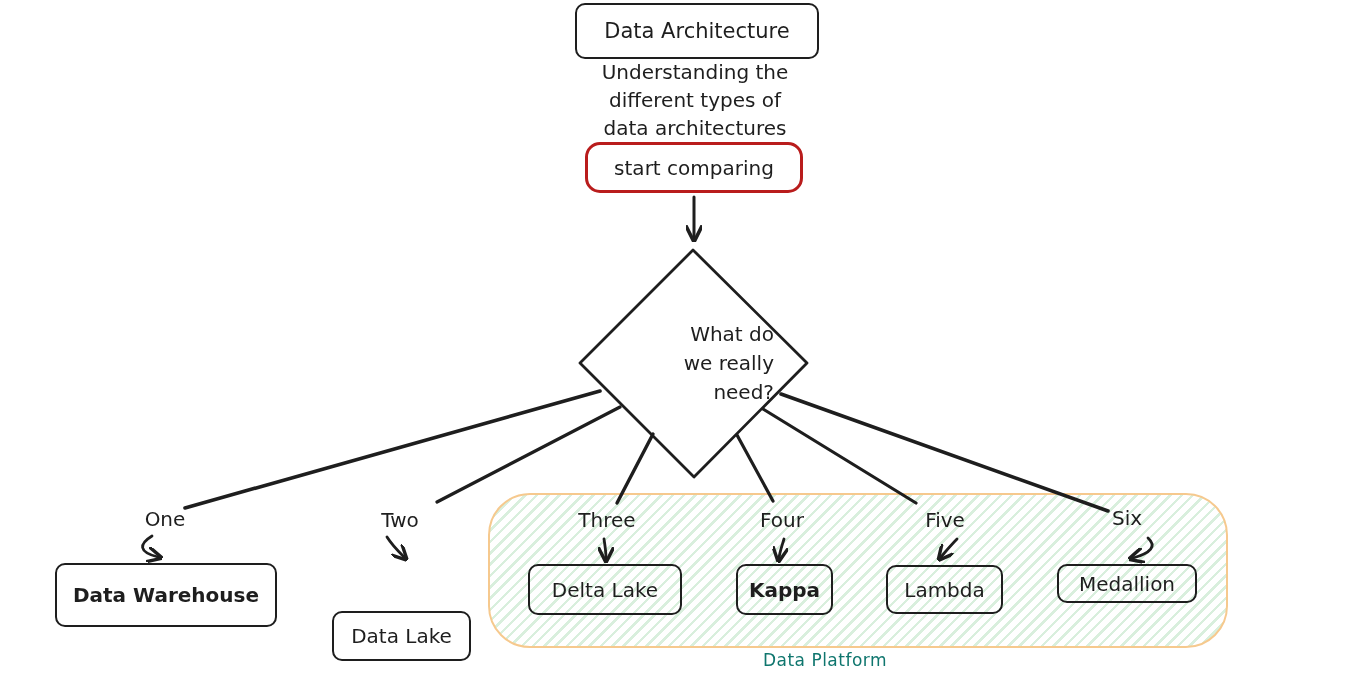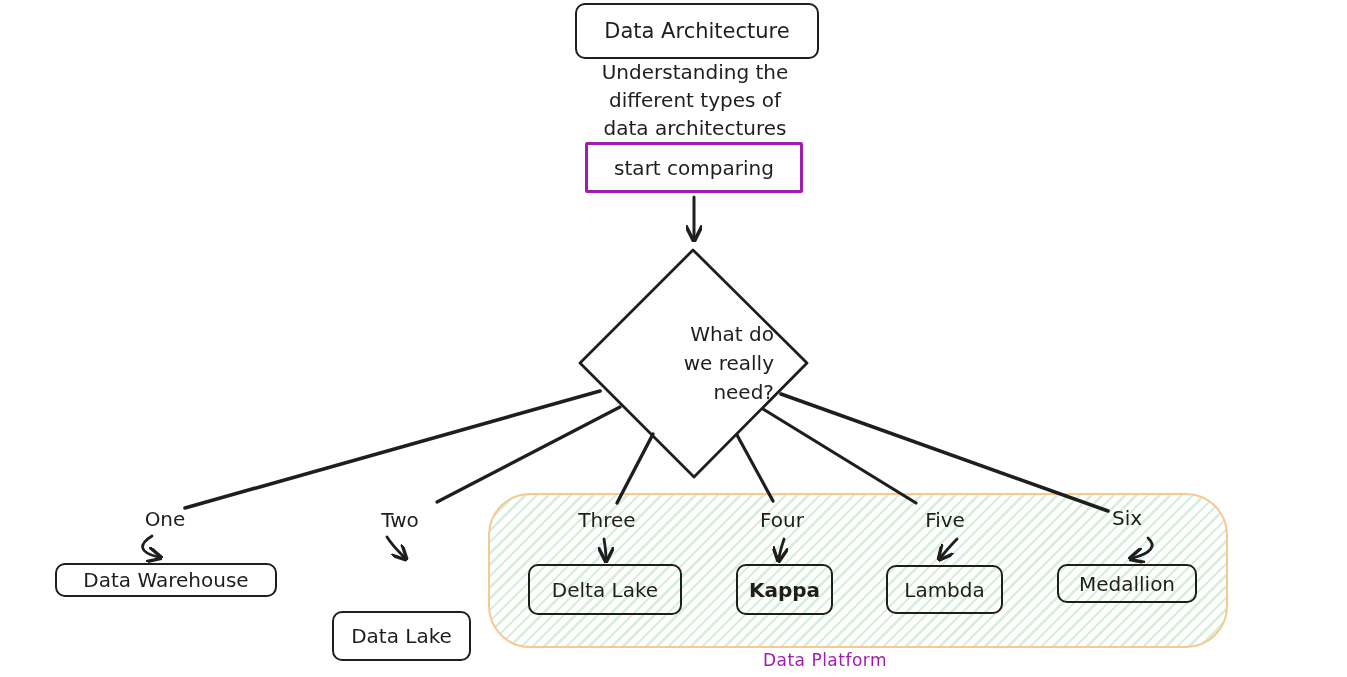--- a/index.html
+++ b/index.html
@@ -20,21 +20,21 @@
     display: flex; align-items: center; justify-content: center;
     font-size: 21px; background: #fff;
   }
   .subtitle {
     left: 555px; top: 58px; width: 280px;
     text-align: center; font-size: 20px; line-height: 28px;
     white-space: pre-line;
   }
   .start-btn {
     left: 585px; top: 142px; width: 218px; height: 51px;
-    border: 3px solid #a21caf; border-radius: 2px;
+    border: 3px solid #b91c1c; border-radius: 15px;
     display: flex; align-items: center; justify-content: center;
     font-size: 20px; background: #fff; box-sizing: border-box;
   }
   .diamond-text {
     left: 614px; top: 320px; width: 160px;
     text-align: right; font-size: 20px; line-height: 29px;
     white-space: pre-line;
   }
 
   .platform {
@@ -44,21 +44,21 @@
     box-sizing: border-box;
     background: repeating-linear-gradient(
       135deg,
       #d9efdd 0px, #d9efdd 2.5px,
       rgba(255,255,255,0) 2.5px, rgba(255,255,255,0) 8px
     );
   }
   .platform-label {
     left: 740px; top: 650px; width: 170px;
     text-align: center;
-    color: #a21caf; font-size: 17px; letter-spacing: 0.5px;
+    color: #0f766e; font-size: 17px; letter-spacing: 0.5px;
   }
 
   .opt-label {
     text-align: center; font-size: 20px; width: 90px;
     margin-left: -45px; 
   }
   .target-box {
     border: 2.5px solid #1e1e1e;
     display: flex; align-items: center; justify-content: center;
     font-size: 20px; background: transparent; box-sizing: border-box;
@@ -117,21 +117,21 @@
 we really
 need?</div>
 
   <div class="abs opt-label" style="left:165px;  top:507px;">One</div>
   <div class="abs opt-label" style="left:400px;  top:508px;">Two</div>
   <div class="abs opt-label" style="left:607px;  top:508px;">Three</div>
   <div class="abs opt-label" style="left:782px;  top:508px;">Four</div>
   <div class="abs opt-label" style="left:945px;  top:508px;">Five</div>
   <div class="abs opt-label" style="left:1127px; top:506px;">Six</div>
 
-  <div class="abs target-box" style="left:55px;   top:563px; width:222px; height:34px;">
+  <div class="abs target-box" style="left:55px;   top:563px; width:222px; height:64px;font-weight:bold;">
     <span>Data Warehouse</span>
   </div>
   <div class="abs target-box" style="left:332px;  top:563px; width:139px; height:50px;margin-top:48px;">
     <span>Data Lake</span>
   </div>
   <div class="abs target-box" style="left:528px;  top:564px; width:154px; height:51px;">
     <span>Delta Lake</span>
   </div>
   <div class="abs target-box" style="left:736px;  top:564px; width:97px;  height:51px;font-weight:bold;">
     <span>Kappa</span>

